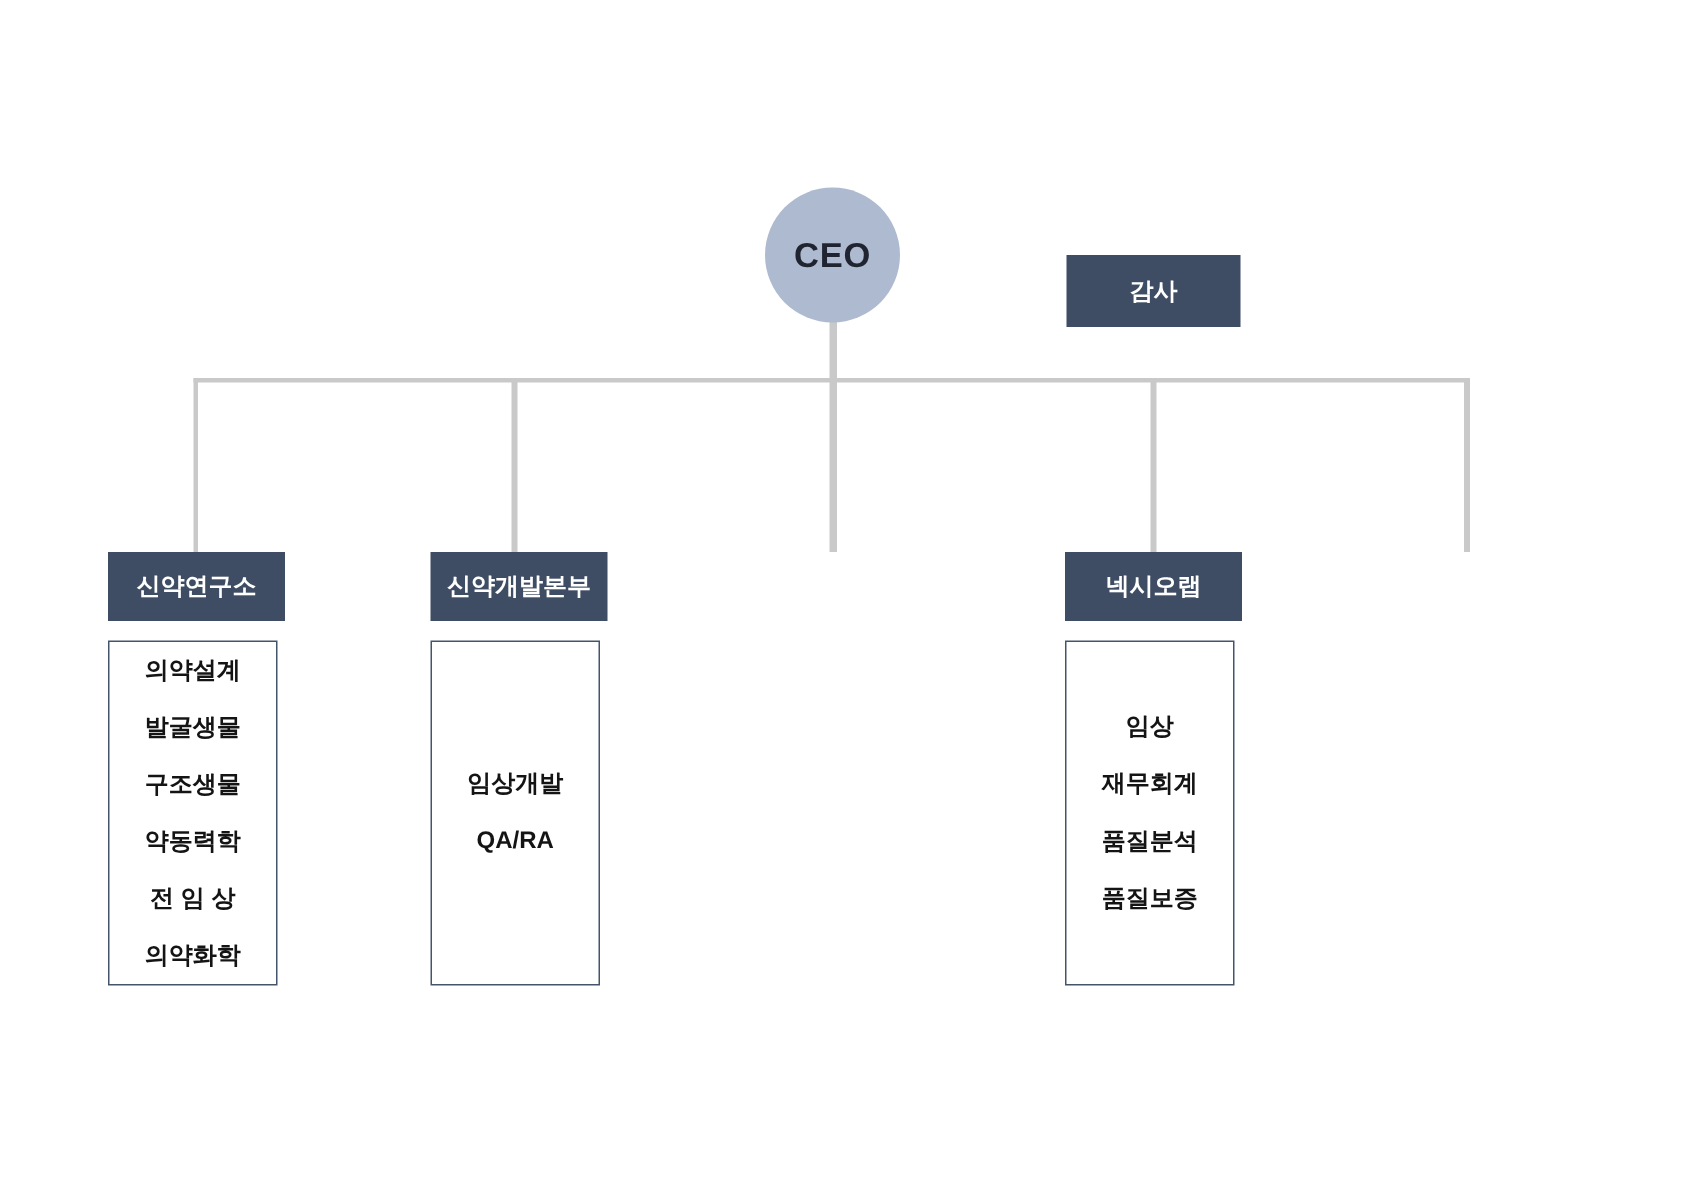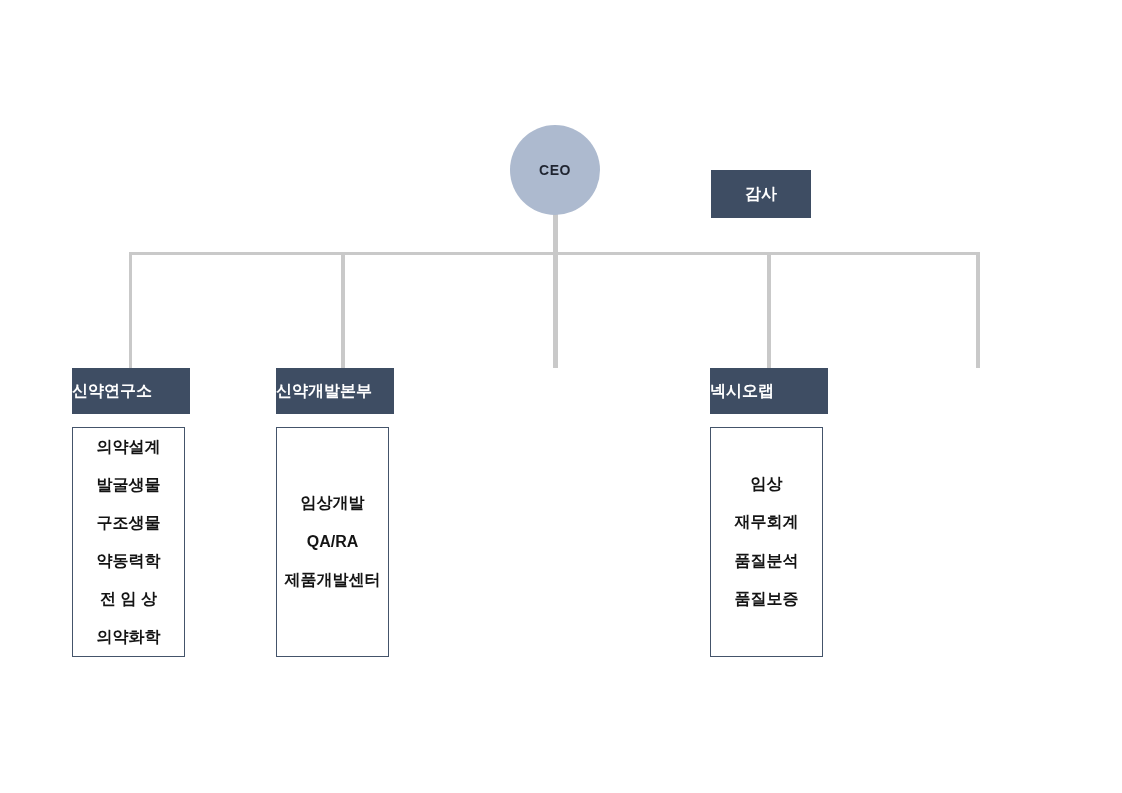--- a/index.html
+++ b/index.html
@@ -23,55 +23,55 @@
     width: 1122px; height: 793px;
     background: var(--background);
   }
   .ceo-circle {
     position: absolute;
     left: 510px; top: 125px;
     width: 90px; height: 90px;
     border-radius: 50%;
     background: var(--ceo_bg);
     display: flex; align-items: center; justify-content: center;
-    font-size: 14px; font-weight: bold; color: var(--ceo_text);
+    font-size: 23px; font-weight: bold; color: var(--ceo_text);
     letter-spacing: 0.5px;
     z-index: 3;
   }
   .audit-box {
     position: absolute;
     left: 711px; top: 170px;
-    width: 100px; height: 48px;
+    width: 116px; height: 48px;
     background: var(--header_bg);
     display: flex; align-items: center; justify-content: center;
     font-size: 16px; font-weight: bold; color: var(--header_text);
     z-index: 3;
   }
   .connector { position: absolute; background: var(--line); z-index: 1; }
   .conn-ceo-stem   { left: 553px; top: 210px; width: 5px; height: 45px; }
   .conn-rail       { left: 129px; top: 252px; width: 850px; height: 3px; }
   .conn-stem-1     { left: 129px; top: 252px; width: 3px; height: 116px; }
   .conn-stem-2     { left: 341px; top: 252px; width: 4px; height: 116px; }
   .conn-stem-3     { left: 553px; top: 252px; width: 5px; height: 116px; }
   .conn-stem-4     { left: 767px; top: 252px; width: 4px; height: 116px; }
   .conn-stem-5     { left: 976px; top: 252px; width: 4px; height: 116px; }
   .dept-col {
     position: absolute; top: 368px;
     width: 118px;
     z-index: 2;
   }
   .dept-col.c1 { left: 72px; }
-  .dept-col.c2 { left: 276px; border-radius: 24px; }
+  .dept-col.c2 { left: 287px; border-radius: 24px; }
   .dept-col.c3 { left: 497px; }
   .dept-col.c4 { left: 710px; }
   .dept-col.c5 { left: 919px; }
   .dept-header {
     width: 118px; height: 46px;
     background: var(--header_bg);
-    display: flex; align-items: center; justify-content: flex-start;
+    display: flex; align-items: center; justify-content: center;
     font-size: 16px; font-weight: bold; color: var(--header_text);
     white-space: nowrap;
   }
   .dept-list {
     margin-top: 13px;
     width: 113px; height: 230px;
     background: #ffffff;
     border: 1px solid var(--box_border);
     display: flex; flex-direction: column;
     align-items: center; justify-content: center;
@@ -118,21 +118,20 @@
     </div>
   </div>
 
   <div class="dept-col c2">
     <div class="dept-header">
       <span>신약개발본부</span>
     </div>
     <div class="dept-list">
       <div class="dept-item">임상개발</div>
       <div class="dept-item">QA/RA</div>
-      <div class="dept-item">제품개발센터</div>
     </div>
   </div>
 
 
   <div class="dept-col c4">
     <div class="dept-header">
       <span>넥시오랩</span>
     </div>
     <div class="dept-list">
       <div class="dept-item">임상</div>

